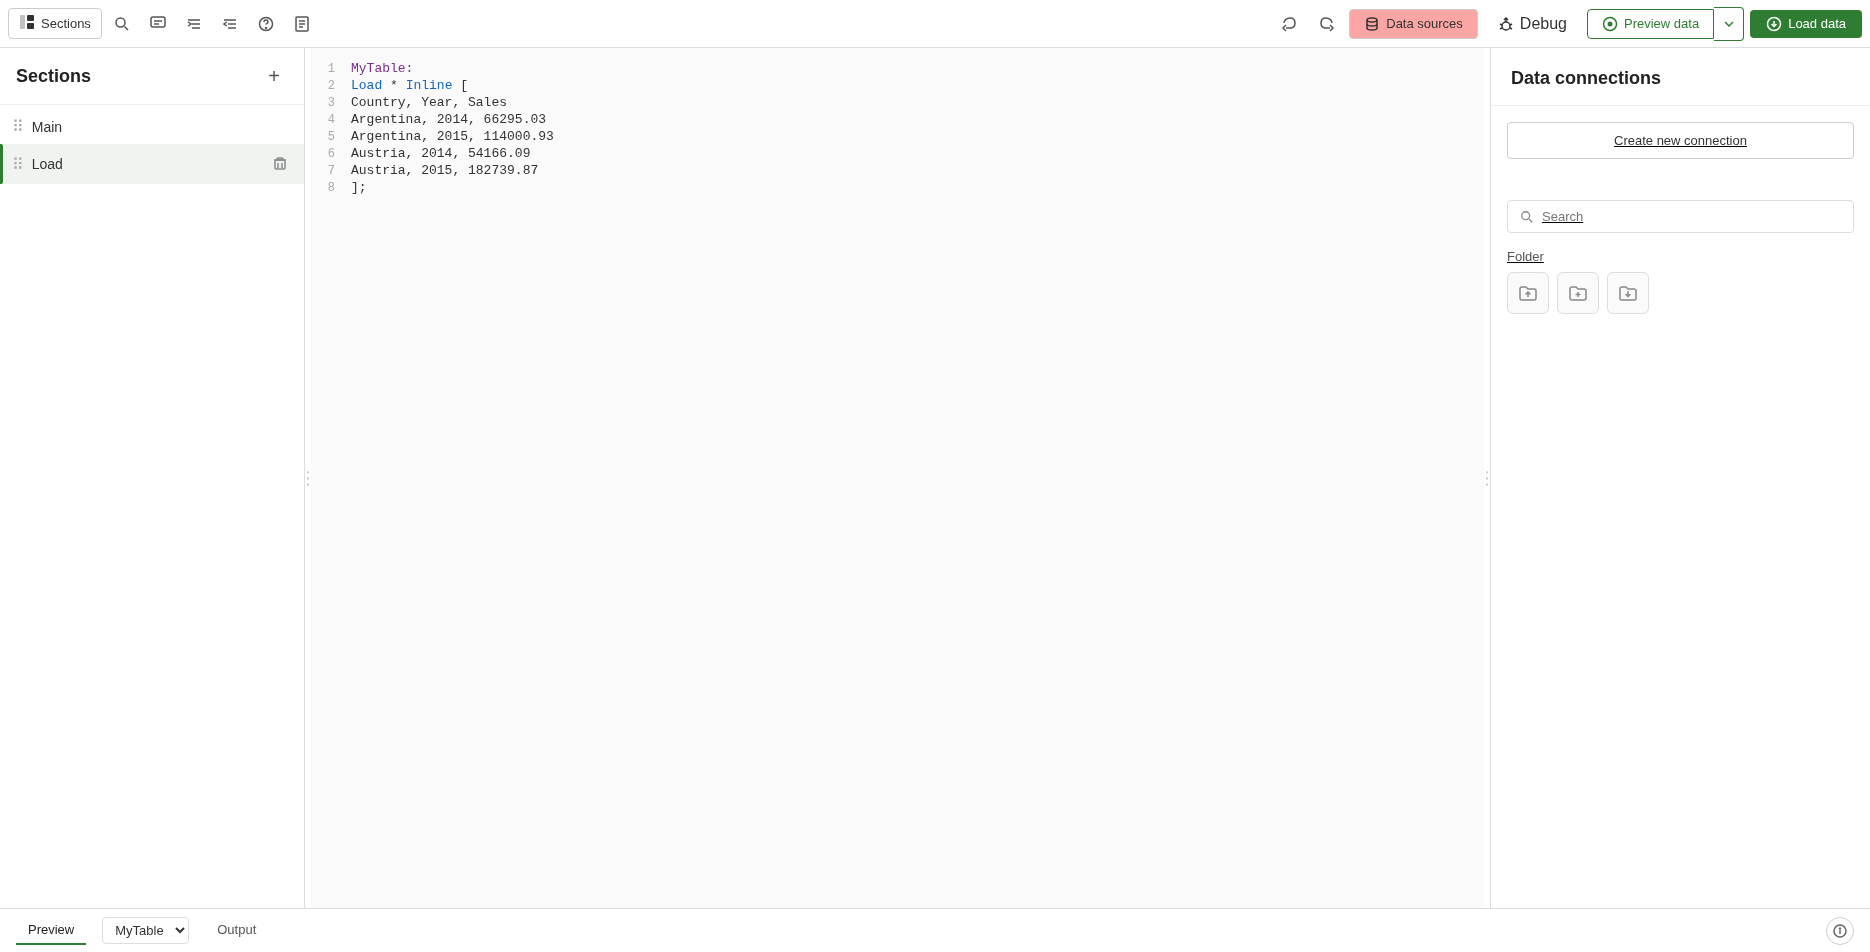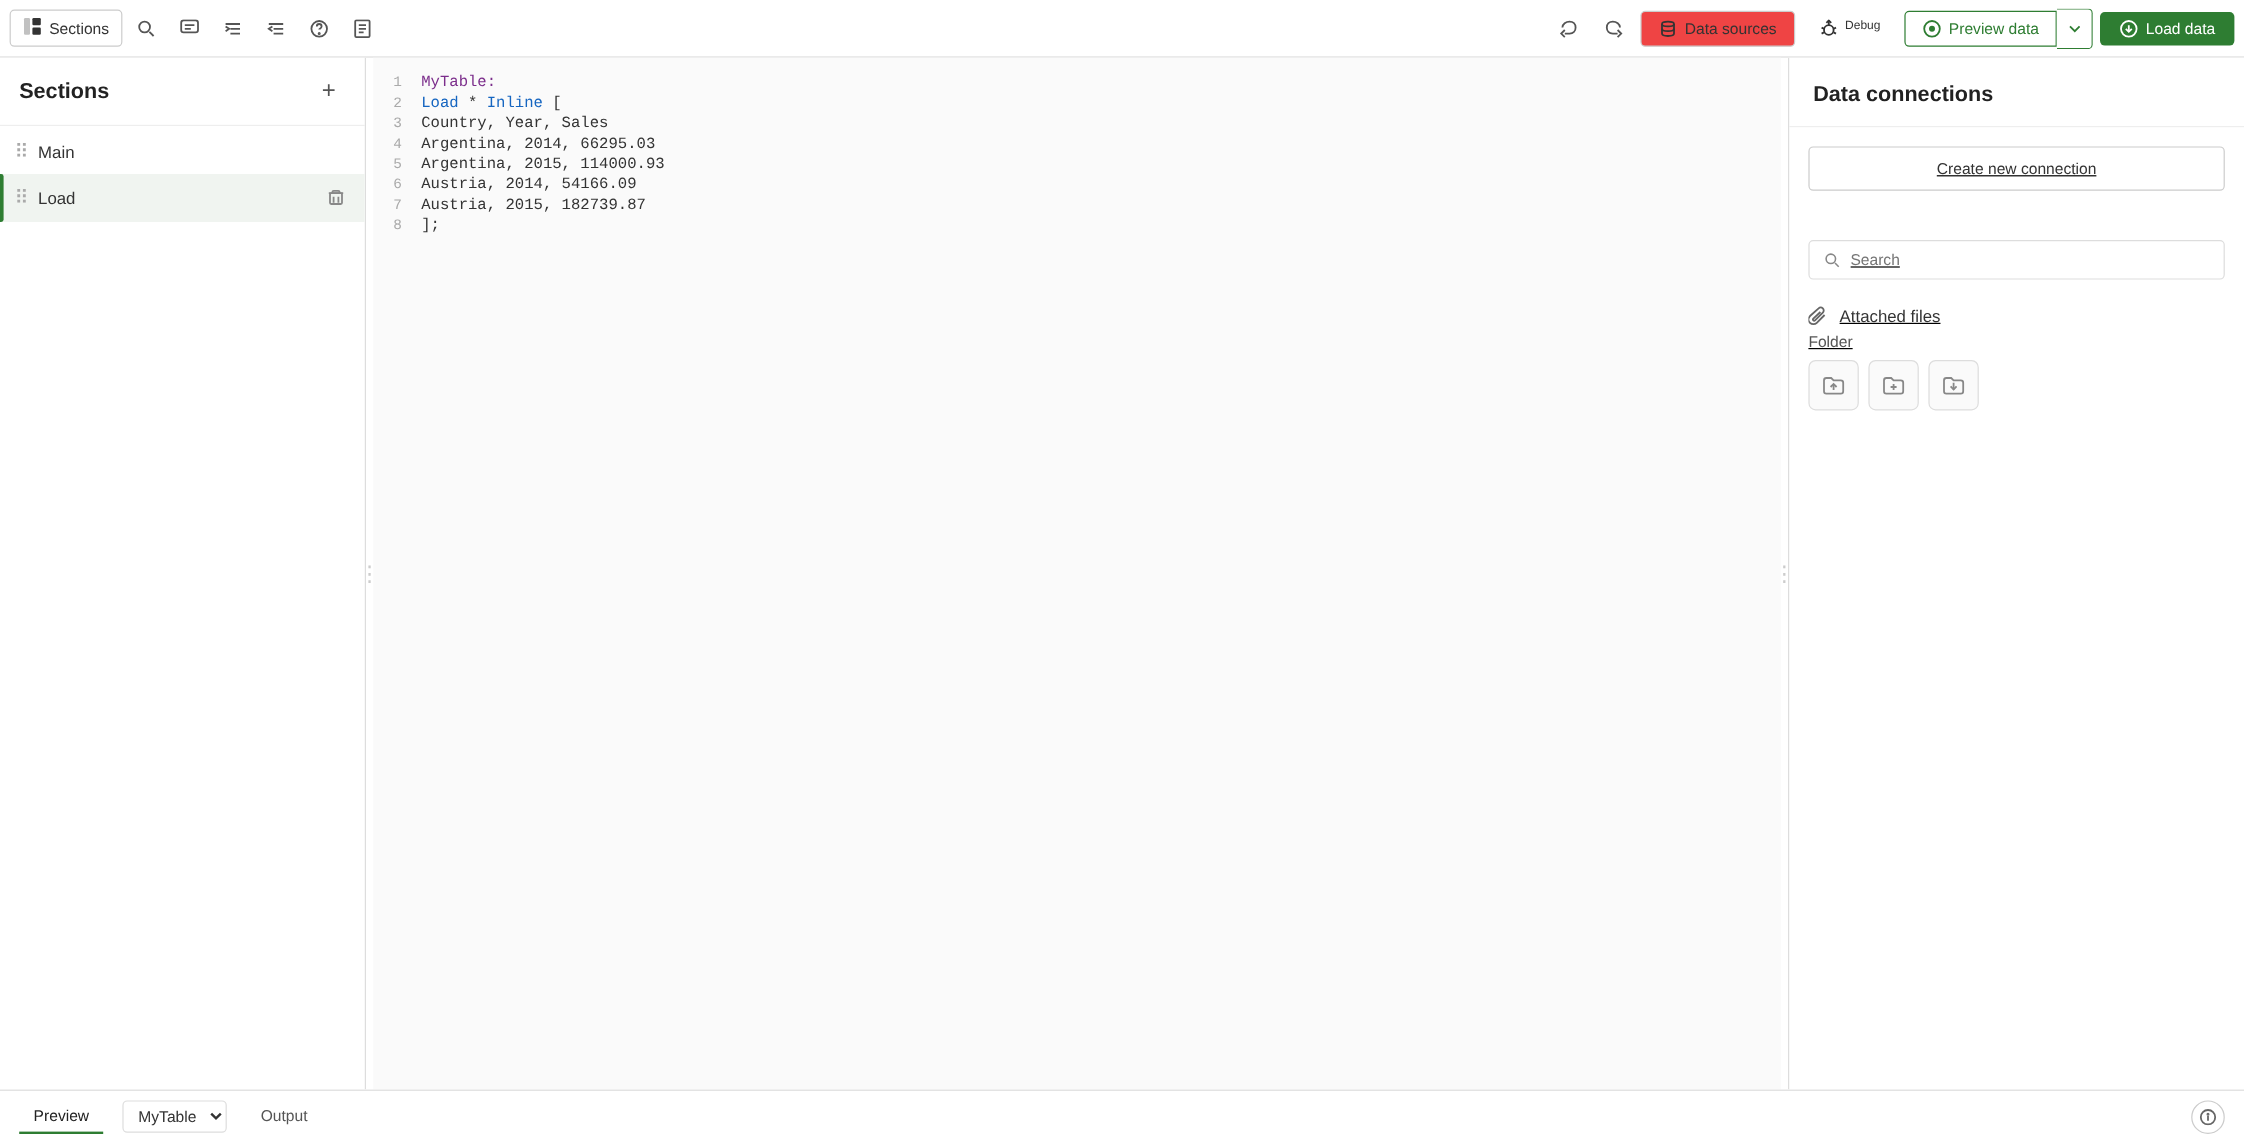--- a/index.html
+++ b/index.html
@@ -18,26 +18,26 @@
     .toolbar-btn.sections-btn { font-weight: 500; }
     .toolbar-icon-btn {
       display: flex; align-items: center; justify-content: center;
       width: 32px; height: 32px; border: none; background: transparent;
       cursor: pointer; color: #555; border-radius: 4px;
     }
     .toolbar-spacer { flex: 1; }
     .toolbar-right { display: flex; align-items: center; gap: 6px; }
     .btn-data-sources {
       display: flex; align-items: center; gap: 6px; padding: 6px 14px;
-      border: 1px solid #ccc; border-radius: 4px; background: #ef4444;
+      border: 1px solid #ccc; border-radius: 4px; background: #fca5a5;
       cursor: pointer; font-size: 13px; color: #333;
     }
     .btn-debug {
-      display: flex; align-items: flex-start; gap: 6px; padding: 6px 14px;
-      border: none; background: transparent; cursor: pointer; font-size: 10px; color: #333;
+      display: flex; align-items: flex-end; gap: 6px; padding: 6px 14px;
+      border: none; background: transparent; cursor: pointer; font-size: 16px; color: #333;
     }
     .btn-preview-data {
       display: flex; align-items: center; gap: 6px; padding: 6px 14px;
       border: 1px solid #2e7d32; border-radius: 4px 0 0 4px; background: #fff;
       cursor: pointer; font-size: 13px; color: #2e7d32; font-weight: 500;
     }
     .btn-preview-dropdown {
       display: flex; align-items: center; justify-content: center;
       width: 30px; height: 34px; border: 1px solid #2e7d32; border-left: none;
       border-radius: 0 4px 4px 0; background: #fff; cursor: pointer; color: #2e7d32;
@@ -378,26 +378,20 @@
         <span>Create new connection</span>
       </button>
       <div class="search-container">
         <svg width="14" height="14" viewBox="0 0 16 16" fill="none" stroke="#888" stroke-width="1.5">
             <circle cx="6.5" cy="6.5" r="4.5"></circle>
             <line x1="10.5" y1="10.5" x2="14" y2="14"></line>
           </svg>
         <input class="search-input" type="text" placeholder="Search" style="">
       </div>
       <div>
-        <div class="section-header">
-          <svg width="16" height="16" viewBox="0 0 16 16" fill="none" stroke="#666" stroke-width="1.5">
-              <path d="M13.5 7.5L7 14a4 4 0 0 1-5.657-5.657L8.5 2a2.5 2.5 0 0 1 3.536 3.536L5.5 12a1 1 0 0 1-1.414-1.414L10 5"></path>
-            </svg>
-          <span class="section-header-label">Attached files</span>
-        </div>
         <div class="folder-label">Folder</div>
         <div class="folder-icons">
           <button class="folder-icon-btn" title="Folder">
             <svg width="20" height="20" viewBox="0 0 20 20" fill="none" stroke="#888" stroke-width="1.5">
                 <path d="M2 6a2 2 0 0 1 2-2h4l2 2h6a2 2 0 0 1 2 2v7a2 2 0 0 1-2 2H4a2 2 0 0 1-2-2z"></path>
                 <polyline points="10,9 10,14"></polyline>
                 <polyline points="7.5,11.5 10,9 12.5,11.5"></polyline>
               </svg>
           </button>
           <button class="folder-icon-btn" title="Upload">

